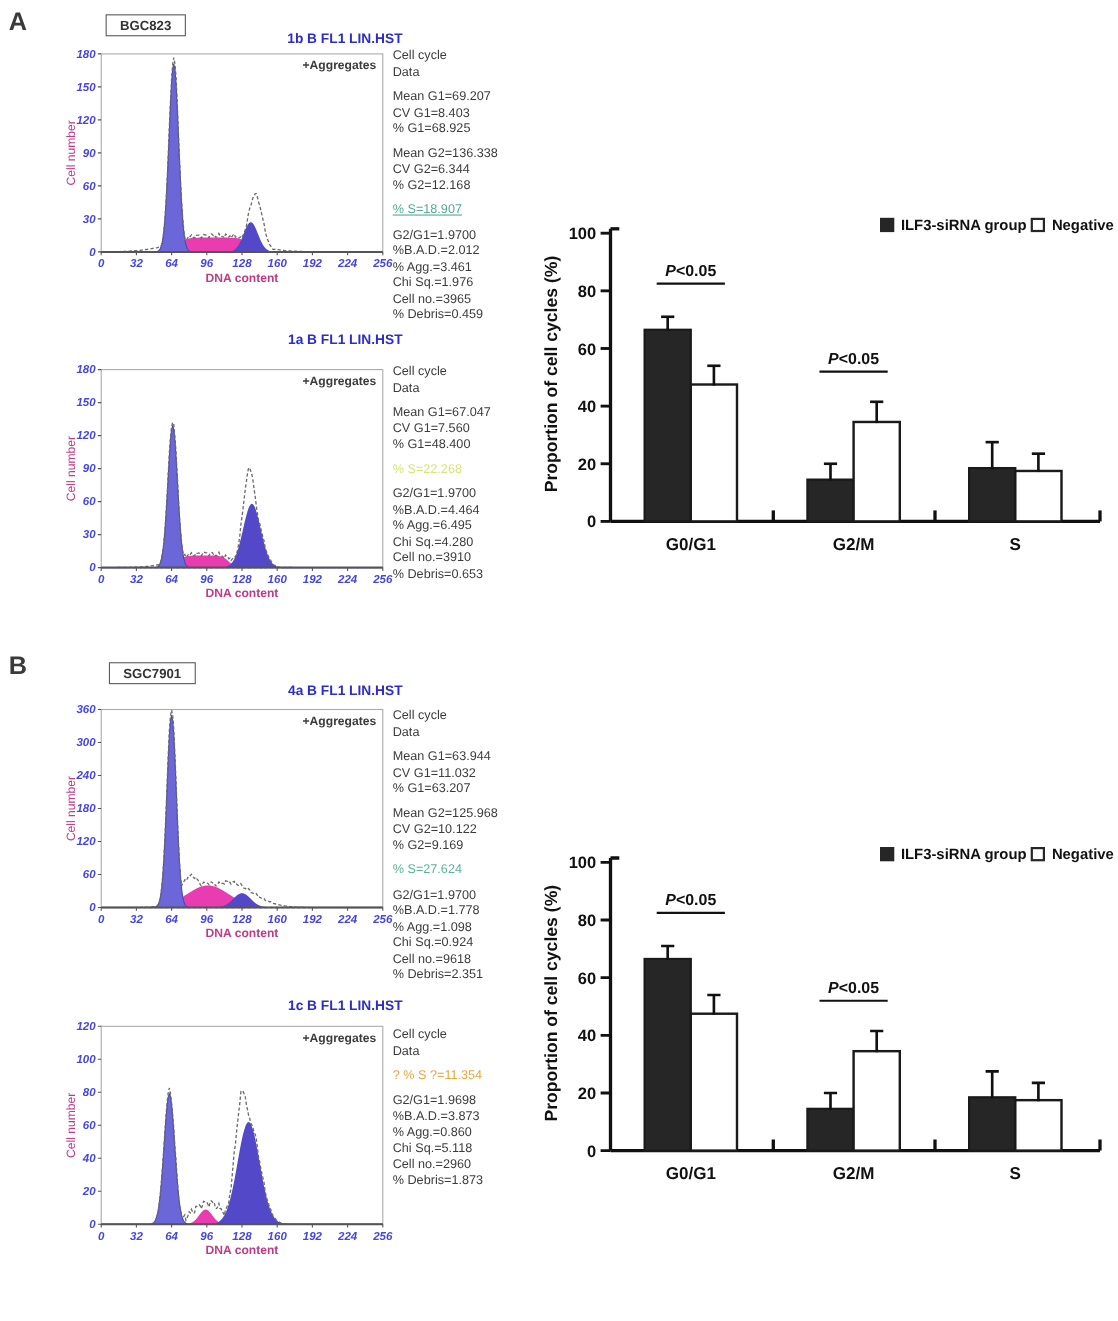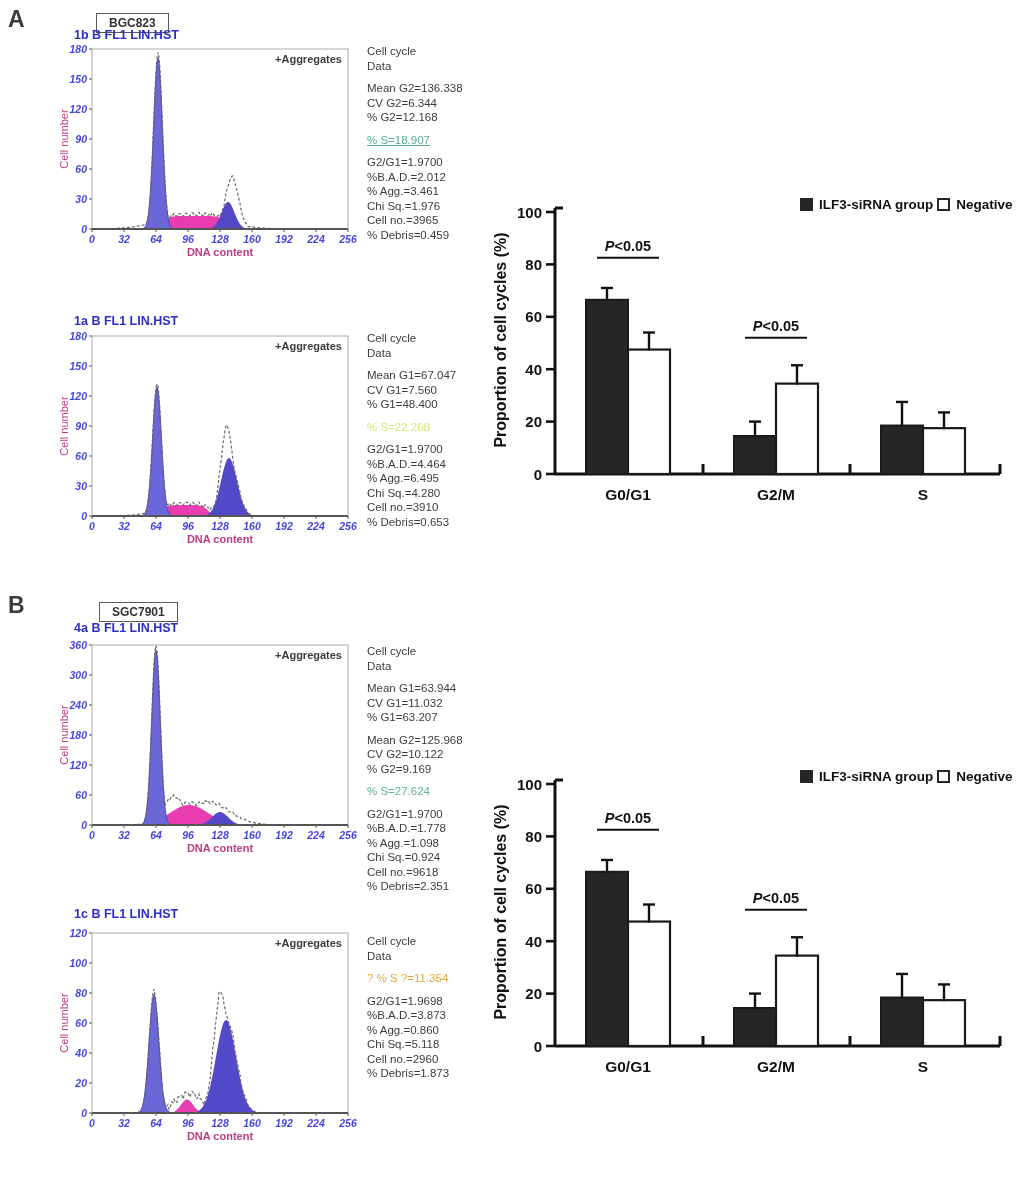--- a/index.html
+++ b/index.html
@@ -2,25 +2,25 @@
 <html><head>
 <meta charset="utf-8">
 <style>
   html,body{margin:0;padding:0;background:#fff;}
   .page{position:relative;width:1016px;height:1201px;background:#fff;overflow:hidden;
         font-family:"Liberation Sans",sans-serif;}
   .abs{position:absolute;}
   .panel-letter{font-size:23px;color:#3a3a3a;font-weight:600;}
   .cell-line-badge{border:1.6px solid #5a5a5a;padding:2px 12px;font-size:12px;font-weight:bold;
         color:#333;background:#fff;display:inline-block;}
-  .hist-title{width:310px;text-align:left;padding-left:18px;box-sizing:border-box;
+  .hist-title{width:310px;text-align:right;padding-left:18px;box-sizing:border-box;
         color:#2d2dc8;font-weight:bold;font-size:12.5px;}
   .stats{width:150px;font-size:11.5px;color:#3c3c3c;line-height:14.5px;}
   .stat-group{margin:0 0 8px 0;}
-  .stat-line{white-space:nowrap;margin-left:10px;}
+  .stat-line{white-space:nowrap;}
   .legend{display:flex;flex-direction:row;gap:4px;justify-content:flex-end;}
   .legend-row{display:flex;align-items:center;gap:6px;height:16px;}
   .legend-sq{width:13px;height:13px;background:#262626;flex:0 0 auto;}
   .legend-sq.open{box-sizing:border-box;background:#fff;border:2.6px solid #262626;}
   .legend-label{font-size:13.5px;font-weight:bold;color:#111;white-space:nowrap;}
   svg text{font-family:"Liberation Sans",sans-serif;}
 </style>
 </head>
 <body>
 
@@ -73,38 +73,43 @@
       <text x="286" y="22" text-anchor="end" font-size="11" font-weight="bold" fill="#3c3c3c">+Aggregates</text>
       <text x="164" y="215" text-anchor="middle" font-size="11" font-weight="bold" fill="#bb3d85">DNA content</text>
       <text x="12" y="98" transform="rotate(-90 12 98)" text-anchor="middle" font-size="11" fill="#bb3d85">Cell number</text>
     </svg>
   <div class="abs stats" id="stats-0" style="left:357px;top:44px">
       <div class="stat-group">
         <div class="stat-line">Cell cycle</div>
         <div class="stat-line">Data</div>
       </div>
       <div class="stat-group">
+        <div class="stat-line">Mean G1=69.207</div>
+        <div class="stat-line">CV G1=8.403</div>
+        <div class="stat-line">% G1=68.925</div>
+      </div>
+      <div class="stat-group">
         <div class="stat-line">Mean G2=136.338</div>
         <div class="stat-line">CV G2=6.344</div>
         <div class="stat-line">% G2=12.168</div>
       </div>
       <div class="stat-group">
         <div class="stat-line" style="color: rgb(85, 171, 147); text-decoration: underline;">% S=18.907</div>
       </div>
       <div class="stat-group" style="margin-top: 6px;">
         <div class="stat-line">G2/G1=1.9700</div>
         <div class="stat-line">%B.A.D.=2.012</div>
         <div class="stat-line">% Agg.=3.461</div>
         <div class="stat-line">Chi Sq.=1.976</div>
         <div class="stat-line">Cell no.=3965</div>
         <div class="stat-line">% Debris=0.459</div>
       </div>
     </div>
 
-  <div class="abs hist-title" style="left:56px;top:314px">1a B FL1 LIN.HST</div>
+  <div class="abs hist-title" style="left:56px;top:302px">1a B FL1 LIN.HST</div>
   <svg class="abs" id="histA2" style="left:56px;top:328px" width="310" height="226">
       <rect x="36" y="8" width="256" height="180" fill="none" stroke="#ababab" stroke-width="1"></rect>
       <path d="M36.0,188.0L36.0,188.0L37.0,188.0L38.0,188.0L39.0,188.0L40.0,188.0L41.0,188.0L42.0,188.0L43.0,188.0L44.0,188.0L45.0,188.0L46.0,188.0L47.0,188.0L48.0,188.0L49.0,188.0L50.0,188.0L51.0,187.9L52.0,187.9L53.0,187.9L54.0,187.9L55.0,187.9L56.0,187.9L57.0,187.9L58.0,187.9L59.0,187.9L60.0,187.8L61.0,187.8L62.0,187.8L63.0,187.8L64.0,187.7L65.0,187.7L66.0,187.7L67.0,187.6L68.0,187.6L69.0,187.5L70.0,187.5L71.0,187.4L72.0,187.4L73.0,187.3L74.0,187.2L75.0,187.1L76.0,187.1L77.0,187.0L78.0,186.9L79.0,186.8L80.0,186.6L81.0,186.5L82.0,186.4L83.0,186.2L84.0,186.1L85.0,185.9L86.0,185.8L87.0,185.6L88.0,185.4L89.0,185.2L90.0,182.9L91.0,179.0L92.0,173.1L93.0,164.7L94.0,152.8L95.0,137.9L96.0,120.3L97.0,101.5L98.0,82.8L99.0,69.2L100.0,59.6L101.0,55.9L102.0,58.1L103.0,69.0L104.0,82.3L105.0,101.1L106.0,120.9L107.0,140.0L108.0,152.4L109.0,164.4L110.0,172.3L111.0,176.9L112.0,176.0L113.0,178.7L114.0,177.6L115.0,176.4L116.0,175.0L117.0,175.9L118.0,174.5L119.0,176.0L120.0,177.3L121.0,177.3L122.0,174.7L123.0,175.0L124.0,174.9L125.0,174.7L126.0,175.5L127.0,177.2L128.0,175.8L129.0,173.8L130.0,174.1L131.0,174.6L132.0,174.6L133.0,175.7L134.0,177.2L135.0,175.1L136.0,174.0L137.0,174.4L138.0,175.7L139.0,175.2L140.0,177.4L141.0,177.2L142.0,176.0L143.0,174.1L144.0,176.4L145.0,176.5L146.0,177.8L147.0,178.4L148.0,179.6L149.0,176.6L150.0,177.3L151.0,178.2L152.0,180.0L153.0,179.4L154.0,181.6L155.0,180.3L156.0,179.4L157.0,177.9L158.0,178.5L159.0,175.3L160.0,172.2L161.0,166.3L162.0,159.2L163.0,148.8L164.0,141.6L165.0,133.9L166.0,125.4L167.0,116.3L168.0,109.6L169.0,102.3L170.0,97.4L171.0,97.3L172.0,100.4L173.0,103.6L174.0,109.0L175.0,116.5L176.0,123.5L177.0,131.8L178.0,138.7L179.0,144.4L180.0,147.6L181.0,152.1L182.0,156.2L183.0,160.0L184.0,163.6L185.0,169.2L186.0,172.7L187.0,175.5L188.0,177.5L189.0,180.0L190.0,181.2L191.0,183.1L192.0,184.6L193.0,185.7L194.0,186.0L195.0,186.7L196.0,187.0L197.0,187.3L198.0,187.5L199.0,187.8L200.0,187.8L201.0,187.8L202.0,187.8L203.0,187.9L204.0,187.9L205.0,187.9L206.0,187.9L207.0,187.9L208.0,187.9L209.0,187.9L210.0,187.9L211.0,187.9L212.0,188.0L213.0,188.0L214.0,188.0L215.0,188.0L216.0,188.0L217.0,188.0L218.0,188.0L219.0,188.0L220.0,188.0L221.0,188.0L222.0,188.0L223.0,188.0L224.0,188.0L225.0,188.0L226.0,188.0L227.0,188.0L228.0,188.0L229.0,188.0L230.0,188.0L231.0,188.0L232.0,188.0L233.0,188.0L234.0,188.0L235.0,188.0L236.0,188.0L237.0,188.0L238.0,188.0L239.0,188.0L240.0,188.0L241.0,188.0L242.0,188.0L243.0,188.0L244.0,188.0L245.0,188.0L246.0,188.0L247.0,188.0L248.0,188.0L249.0,188.0L250.0,188.0L251.0,188.0L252.0,188.0L253.0,188.0L254.0,188.0L255.0,188.0L256.0,188.0L257.0,188.0L258.0,188.0L259.0,188.0L260.0,188.0L261.0,188.0L262.0,188.0L263.0,188.0L264.0,188.0L265.0,188.0L266.0,188.0L267.0,188.0L268.0,188.0L269.0,188.0L270.0,188.0L271.0,188.0L272.0,188.0L273.0,188.0L274.0,188.0L275.0,188.0L276.0,188.0L277.0,188.0L278.0,188.0L279.0,188.0L280.0,188.0L281.0,188.0L282.0,188.0L283.0,188.0L284.0,188.0L285.0,188.0L286.0,188.0L287.0,188.0L288.0,188.0L289.0,188.0L290.0,188.0L291.0,188.0L292.0,188.0L292.0,188.0Z" fill="#ffffff" stroke="none"></path>
       <path d="M36.0,188.0L36.0,188.0L37.0,188.0L38.0,188.0L39.0,188.0L40.0,188.0L41.0,188.0L42.0,188.0L43.0,188.0L44.0,188.0L45.0,188.0L46.0,188.0L47.0,188.0L48.0,188.0L49.0,188.0L50.0,188.0L51.0,188.0L52.0,188.0L53.0,188.0L54.0,188.0L55.0,188.0L56.0,188.0L57.0,188.0L58.0,188.0L59.0,188.0L60.0,188.0L61.0,188.0L62.0,188.0L63.0,188.0L64.0,188.0L65.0,188.0L66.0,188.0L67.0,188.0L68.0,188.0L69.0,188.0L70.0,188.0L71.0,188.0L72.0,188.0L73.0,188.0L74.0,188.0L75.0,188.0L76.0,188.0L77.0,188.0L78.0,188.0L79.0,188.0L80.0,188.0L81.0,188.0L82.0,188.0L83.0,188.0L84.0,188.0L85.0,188.0L86.0,188.0L87.0,188.0L88.0,188.0L89.0,188.0L90.0,187.9L91.0,187.9L92.0,187.9L93.0,187.9L94.0,187.8L95.0,187.7L96.0,187.6L97.0,187.5L98.0,187.3L99.0,187.0L100.0,186.7L101.0,186.3L102.0,185.7L103.0,185.0L104.0,184.3L105.0,183.4L106.0,182.5L107.0,181.6L108.0,180.7L109.0,180.0L110.0,179.3L111.0,178.7L112.0,178.3L113.0,178.0L114.0,177.7L115.0,177.5L116.0,177.4L117.0,177.3L118.0,177.2L119.0,177.1L120.0,177.1L121.0,177.1L122.0,177.1L123.0,177.0L124.0,177.0L125.0,177.0L126.0,177.0L127.0,177.0L128.0,177.0L129.0,177.0L130.0,177.0L131.0,177.0L132.0,177.0L133.0,177.0L134.0,177.0L135.0,177.0L136.0,177.1L137.0,177.1L138.0,177.1L139.0,177.1L140.0,177.2L141.0,177.3L142.0,177.4L143.0,177.5L144.0,177.7L145.0,178.0L146.0,178.3L147.0,178.7L148.0,179.3L149.0,180.0L150.0,180.7L151.0,181.6L152.0,182.5L153.0,183.4L154.0,184.3L155.0,185.0L156.0,185.7L157.0,186.3L158.0,186.7L159.0,187.0L160.0,187.3L161.0,187.5L162.0,187.6L163.0,187.7L164.0,187.8L165.0,187.9L166.0,187.9L167.0,187.9L168.0,187.9L169.0,188.0L170.0,188.0L171.0,188.0L172.0,188.0L173.0,188.0L174.0,188.0L175.0,188.0L176.0,188.0L177.0,188.0L178.0,188.0L179.0,188.0L180.0,188.0L181.0,188.0L182.0,188.0L183.0,188.0L184.0,188.0L185.0,188.0L186.0,188.0L187.0,188.0L188.0,188.0L189.0,188.0L190.0,188.0L191.0,188.0L192.0,188.0L193.0,188.0L194.0,188.0L195.0,188.0L196.0,188.0L197.0,188.0L198.0,188.0L199.0,188.0L200.0,188.0L201.0,188.0L202.0,188.0L203.0,188.0L204.0,188.0L205.0,188.0L206.0,188.0L207.0,188.0L208.0,188.0L209.0,188.0L210.0,188.0L211.0,188.0L212.0,188.0L213.0,188.0L214.0,188.0L215.0,188.0L216.0,188.0L217.0,188.0L218.0,188.0L219.0,188.0L220.0,188.0L221.0,188.0L222.0,188.0L223.0,188.0L224.0,188.0L225.0,188.0L226.0,188.0L227.0,188.0L228.0,188.0L229.0,188.0L230.0,188.0L231.0,188.0L232.0,188.0L233.0,188.0L234.0,188.0L235.0,188.0L236.0,188.0L237.0,188.0L238.0,188.0L239.0,188.0L240.0,188.0L241.0,188.0L242.0,188.0L243.0,188.0L244.0,188.0L245.0,188.0L246.0,188.0L247.0,188.0L248.0,188.0L249.0,188.0L250.0,188.0L251.0,188.0L252.0,188.0L253.0,188.0L254.0,188.0L255.0,188.0L256.0,188.0L257.0,188.0L258.0,188.0L259.0,188.0L260.0,188.0L261.0,188.0L262.0,188.0L263.0,188.0L264.0,188.0L265.0,188.0L266.0,188.0L267.0,188.0L268.0,188.0L269.0,188.0L270.0,188.0L271.0,188.0L272.0,188.0L273.0,188.0L274.0,188.0L275.0,188.0L276.0,188.0L277.0,188.0L278.0,188.0L279.0,188.0L280.0,188.0L281.0,188.0L282.0,188.0L283.0,188.0L284.0,188.0L285.0,188.0L286.0,188.0L287.0,188.0L288.0,188.0L289.0,188.0L290.0,188.0L291.0,188.0L292.0,188.0L292.0,188.0Z" fill="#e93cb0" stroke="none"></path>
       <path d="M36.0,188.0L36.0,188.0L37.0,188.0L38.0,188.0L39.0,188.0L40.0,188.0L41.0,188.0L42.0,188.0L43.0,188.0L44.0,188.0L45.0,188.0L46.0,188.0L47.0,188.0L48.0,188.0L49.0,188.0L50.0,188.0L51.0,188.0L52.0,188.0L53.0,188.0L54.0,188.0L55.0,188.0L56.0,188.0L57.0,188.0L58.0,188.0L59.0,188.0L60.0,188.0L61.0,188.0L62.0,188.0L63.0,188.0L64.0,188.0L65.0,188.0L66.0,188.0L67.0,188.0L68.0,188.0L69.0,188.0L70.0,188.0L71.0,188.0L72.0,188.0L73.0,188.0L74.0,188.0L75.0,188.0L76.0,188.0L77.0,188.0L78.0,188.0L79.0,188.0L80.0,188.0L81.0,188.0L82.0,188.0L83.0,188.0L84.0,188.0L85.0,188.0L86.0,188.0L87.0,188.0L88.0,188.0L89.0,188.0L90.0,188.0L91.0,188.0L92.0,188.0L93.0,188.0L94.0,188.0L95.0,188.0L96.0,188.0L97.0,188.0L98.0,188.0L99.0,188.0L100.0,188.0L101.0,188.0L102.0,188.0L103.0,188.0L104.0,188.0L105.0,188.0L106.0,188.0L107.0,188.0L108.0,188.0L109.0,188.0L110.0,188.0L111.0,188.0L112.0,188.0L113.0,188.0L114.0,188.0L115.0,188.0L116.0,188.0L117.0,188.0L118.0,188.0L119.0,188.0L120.0,188.0L121.0,188.0L122.0,188.0L123.0,188.0L124.0,188.0L125.0,188.0L126.0,188.0L127.0,188.0L128.0,188.0L129.0,188.0L130.0,188.0L131.0,188.0L132.0,188.0L133.0,188.0L134.0,188.0L135.0,188.0L136.0,188.0L137.0,188.0L138.0,188.0L139.0,188.0L140.0,188.0L141.0,188.0L142.0,188.0L143.0,187.9L144.0,187.9L145.0,187.9L146.0,187.8L147.0,187.7L148.0,187.6L149.0,187.4L150.0,187.1L151.0,186.7L152.0,186.2L153.0,185.5L154.0,184.5L155.0,183.4L156.0,181.9L157.0,180.2L158.0,178.0L159.0,175.5L160.0,172.5L161.0,169.2L162.0,165.5L163.0,161.4L164.0,157.2L165.0,152.8L166.0,148.4L167.0,144.2L168.0,140.3L169.0,136.8L170.0,133.9L171.0,131.8L172.0,130.5L173.0,130.0L174.0,130.5L175.0,131.8L176.0,133.9L177.0,136.8L178.0,140.3L179.0,144.2L180.0,148.4L181.0,152.8L182.0,157.2L183.0,161.4L184.0,165.5L185.0,169.2L186.0,172.5L187.0,175.5L188.0,178.0L189.0,180.2L190.0,181.9L191.0,183.4L192.0,184.5L193.0,185.5L194.0,186.2L195.0,186.7L196.0,187.1L197.0,187.4L198.0,187.6L199.0,187.7L200.0,187.8L201.0,187.9L202.0,187.9L203.0,187.9L204.0,188.0L205.0,188.0L206.0,188.0L207.0,188.0L208.0,188.0L209.0,188.0L210.0,188.0L211.0,188.0L212.0,188.0L213.0,188.0L214.0,188.0L215.0,188.0L216.0,188.0L217.0,188.0L218.0,188.0L219.0,188.0L220.0,188.0L221.0,188.0L222.0,188.0L223.0,188.0L224.0,188.0L225.0,188.0L226.0,188.0L227.0,188.0L228.0,188.0L229.0,188.0L230.0,188.0L231.0,188.0L232.0,188.0L233.0,188.0L234.0,188.0L235.0,188.0L236.0,188.0L237.0,188.0L238.0,188.0L239.0,188.0L240.0,188.0L241.0,188.0L242.0,188.0L243.0,188.0L244.0,188.0L245.0,188.0L246.0,188.0L247.0,188.0L248.0,188.0L249.0,188.0L250.0,188.0L251.0,188.0L252.0,188.0L253.0,188.0L254.0,188.0L255.0,188.0L256.0,188.0L257.0,188.0L258.0,188.0L259.0,188.0L260.0,188.0L261.0,188.0L262.0,188.0L263.0,188.0L264.0,188.0L265.0,188.0L266.0,188.0L267.0,188.0L268.0,188.0L269.0,188.0L270.0,188.0L271.0,188.0L272.0,188.0L273.0,188.0L274.0,188.0L275.0,188.0L276.0,188.0L277.0,188.0L278.0,188.0L279.0,188.0L280.0,188.0L281.0,188.0L282.0,188.0L283.0,188.0L284.0,188.0L285.0,188.0L286.0,188.0L287.0,188.0L288.0,188.0L289.0,188.0L290.0,188.0L291.0,188.0L292.0,188.0L292.0,188.0Z" fill="#5348c8" stroke="none"></path>
       <path d="M36.0,188.0L36.0,188.0L37.0,188.0L38.0,188.0L39.0,188.0L40.0,188.0L41.0,188.0L42.0,188.0L43.0,188.0L44.0,188.0L45.0,188.0L46.0,188.0L47.0,188.0L48.0,188.0L49.0,188.0L50.0,188.0L51.0,188.0L52.0,188.0L53.0,188.0L54.0,188.0L55.0,188.0L56.0,188.0L57.0,188.0L58.0,188.0L59.0,188.0L60.0,188.0L61.0,188.0L62.0,188.0L63.0,188.0L64.0,188.0L65.0,188.0L66.0,188.0L67.0,188.0L68.0,188.0L69.0,188.0L70.0,188.0L71.0,188.0L72.0,188.0L73.0,188.0L74.0,188.0L75.0,188.0L76.0,188.0L77.0,188.0L78.0,188.0L79.0,188.0L80.0,188.0L81.0,188.0L82.0,188.0L83.0,188.0L84.0,187.9L85.0,187.9L86.0,187.7L87.0,187.4L88.0,186.7L89.0,185.4L90.0,183.1L91.0,179.4L92.0,173.6L93.0,165.1L94.0,153.7L95.0,139.3L96.0,122.4L97.0,104.3L98.0,86.9L99.0,72.2L100.0,62.4L101.0,59.0L102.0,62.4L103.0,72.2L104.0,86.9L105.0,104.3L106.0,122.4L107.0,139.3L108.0,153.7L109.0,165.1L110.0,173.6L111.0,179.4L112.0,183.1L113.0,185.4L114.0,186.7L115.0,187.4L116.0,187.7L117.0,187.9L118.0,187.9L119.0,188.0L120.0,188.0L121.0,188.0L122.0,188.0L123.0,188.0L124.0,188.0L125.0,188.0L126.0,188.0L127.0,188.0L128.0,188.0L129.0,188.0L130.0,188.0L131.0,188.0L132.0,188.0L133.0,188.0L134.0,188.0L135.0,188.0L136.0,188.0L137.0,188.0L138.0,188.0L139.0,188.0L140.0,188.0L141.0,188.0L142.0,188.0L143.0,188.0L144.0,188.0L145.0,188.0L146.0,188.0L147.0,188.0L148.0,188.0L149.0,188.0L150.0,188.0L151.0,188.0L152.0,188.0L153.0,188.0L154.0,188.0L155.0,188.0L156.0,188.0L157.0,188.0L158.0,188.0L159.0,188.0L160.0,188.0L161.0,188.0L162.0,188.0L163.0,188.0L164.0,188.0L165.0,188.0L166.0,188.0L167.0,188.0L168.0,188.0L169.0,188.0L170.0,188.0L171.0,188.0L172.0,188.0L173.0,188.0L174.0,188.0L175.0,188.0L176.0,188.0L177.0,188.0L178.0,188.0L179.0,188.0L180.0,188.0L181.0,188.0L182.0,188.0L183.0,188.0L184.0,188.0L185.0,188.0L186.0,188.0L187.0,188.0L188.0,188.0L189.0,188.0L190.0,188.0L191.0,188.0L192.0,188.0L193.0,188.0L194.0,188.0L195.0,188.0L196.0,188.0L197.0,188.0L198.0,188.0L199.0,188.0L200.0,188.0L201.0,188.0L202.0,188.0L203.0,188.0L204.0,188.0L205.0,188.0L206.0,188.0L207.0,188.0L208.0,188.0L209.0,188.0L210.0,188.0L211.0,188.0L212.0,188.0L213.0,188.0L214.0,188.0L215.0,188.0L216.0,188.0L217.0,188.0L218.0,188.0L219.0,188.0L220.0,188.0L221.0,188.0L222.0,188.0L223.0,188.0L224.0,188.0L225.0,188.0L226.0,188.0L227.0,188.0L228.0,188.0L229.0,188.0L230.0,188.0L231.0,188.0L232.0,188.0L233.0,188.0L234.0,188.0L235.0,188.0L236.0,188.0L237.0,188.0L238.0,188.0L239.0,188.0L240.0,188.0L241.0,188.0L242.0,188.0L243.0,188.0L244.0,188.0L245.0,188.0L246.0,188.0L247.0,188.0L248.0,188.0L249.0,188.0L250.0,188.0L251.0,188.0L252.0,188.0L253.0,188.0L254.0,188.0L255.0,188.0L256.0,188.0L257.0,188.0L258.0,188.0L259.0,188.0L260.0,188.0L261.0,188.0L262.0,188.0L263.0,188.0L264.0,188.0L265.0,188.0L266.0,188.0L267.0,188.0L268.0,188.0L269.0,188.0L270.0,188.0L271.0,188.0L272.0,188.0L273.0,188.0L274.0,188.0L275.0,188.0L276.0,188.0L277.0,188.0L278.0,188.0L279.0,188.0L280.0,188.0L281.0,188.0L282.0,188.0L283.0,188.0L284.0,188.0L285.0,188.0L286.0,188.0L287.0,188.0L288.0,188.0L289.0,188.0L290.0,188.0L291.0,188.0L292.0,188.0L292.0,188.0Z" fill="#6b67d8" stroke="#4a47b8" stroke-width="1"></path>
       <path d="M36.0,188.0L36.0,188.0L37.0,188.0L38.0,188.0L39.0,188.0L40.0,188.0L41.0,188.0L42.0,188.0L43.0,188.0L44.0,188.0L45.0,188.0L46.0,188.0L47.0,188.0L48.0,188.0L49.0,188.0L50.0,188.0L51.0,187.9L52.0,187.9L53.0,187.9L54.0,187.9L55.0,187.9L56.0,187.9L57.0,187.9L58.0,187.9L59.0,187.9L60.0,187.8L61.0,187.8L62.0,187.8L63.0,187.8L64.0,187.7L65.0,187.7L66.0,187.7L67.0,187.6L68.0,187.6L69.0,187.5L70.0,187.5L71.0,187.4L72.0,187.4L73.0,187.3L74.0,187.2L75.0,187.1L76.0,187.1L77.0,187.0L78.0,186.9L79.0,186.8L80.0,186.6L81.0,186.5L82.0,186.4L83.0,186.2L84.0,186.1L85.0,185.9L86.0,185.8L87.0,185.6L88.0,185.4L89.0,185.2L90.0,182.9L91.0,179.0L92.0,173.1L93.0,164.7L94.0,152.8L95.0,137.9L96.0,120.3L97.0,101.5L98.0,82.8L99.0,69.2L100.0,59.6L101.0,55.9L102.0,58.1L103.0,69.0L104.0,82.3L105.0,101.1L106.0,120.9L107.0,140.0L108.0,152.4L109.0,164.4L110.0,172.3L111.0,176.9L112.0,176.0L113.0,178.7L114.0,177.6L115.0,176.4L116.0,175.0L117.0,175.9L118.0,174.5L119.0,176.0L120.0,177.3L121.0,177.3L122.0,174.7L123.0,175.0L124.0,174.9L125.0,174.7L126.0,175.5L127.0,177.2L128.0,175.8L129.0,173.8L130.0,174.1L131.0,174.6L132.0,174.6L133.0,175.7L134.0,177.2L135.0,175.1L136.0,174.0L137.0,174.4L138.0,175.7L139.0,175.2L140.0,177.4L141.0,177.2L142.0,176.0L143.0,174.1L144.0,176.4L145.0,176.5L146.0,177.8L147.0,178.4L148.0,179.6L149.0,176.6L150.0,177.3L151.0,178.2L152.0,180.0L153.0,179.4L154.0,181.6L155.0,180.3L156.0,179.4L157.0,177.9L158.0,178.5L159.0,175.3L160.0,172.2L161.0,166.3L162.0,159.2L163.0,148.8L164.0,141.6L165.0,133.9L166.0,125.4L167.0,116.3L168.0,109.6L169.0,102.3L170.0,97.4L171.0,97.3L172.0,100.4L173.0,103.6L174.0,109.0L175.0,116.5L176.0,123.5L177.0,131.8L178.0,138.7L179.0,144.4L180.0,147.6L181.0,152.1L182.0,156.2L183.0,160.0L184.0,163.6L185.0,169.2L186.0,172.7L187.0,175.5L188.0,177.5L189.0,180.0L190.0,181.2L191.0,183.1L192.0,184.6L193.0,185.7L194.0,186.0L195.0,186.7L196.0,187.0L197.0,187.3L198.0,187.5L199.0,187.8L200.0,187.8L201.0,187.8L202.0,187.8L203.0,187.9L204.0,187.9L205.0,187.9L206.0,187.9L207.0,187.9L208.0,187.9L209.0,187.9L210.0,187.9L211.0,187.9L212.0,188.0L213.0,188.0L214.0,188.0L215.0,188.0L216.0,188.0L217.0,188.0L218.0,188.0L219.0,188.0L220.0,188.0L221.0,188.0L222.0,188.0L223.0,188.0L224.0,188.0L225.0,188.0L226.0,188.0L227.0,188.0L228.0,188.0L229.0,188.0L230.0,188.0L231.0,188.0L232.0,188.0L233.0,188.0L234.0,188.0L235.0,188.0L236.0,188.0L237.0,188.0L238.0,188.0L239.0,188.0L240.0,188.0L241.0,188.0L242.0,188.0L243.0,188.0L244.0,188.0L245.0,188.0L246.0,188.0L247.0,188.0L248.0,188.0L249.0,188.0L250.0,188.0L251.0,188.0L252.0,188.0L253.0,188.0L254.0,188.0L255.0,188.0L256.0,188.0L257.0,188.0L258.0,188.0L259.0,188.0L260.0,188.0L261.0,188.0L262.0,188.0L263.0,188.0L264.0,188.0L265.0,188.0L266.0,188.0L267.0,188.0L268.0,188.0L269.0,188.0L270.0,188.0L271.0,188.0L272.0,188.0L273.0,188.0L274.0,188.0L275.0,188.0L276.0,188.0L277.0,188.0L278.0,188.0L279.0,188.0L280.0,188.0L281.0,188.0L282.0,188.0L283.0,188.0L284.0,188.0L285.0,188.0L286.0,188.0L287.0,188.0L288.0,188.0L289.0,188.0L290.0,188.0L291.0,188.0L292.0,188.0L292.0,188.0Z" fill="none" stroke="#6b6b6b" stroke-width="1.2" stroke-dasharray="3 2"></path>
       <line x1="36" y1="188" x2="292" y2="188" stroke="#555" stroke-width="1.8"></line>
       <line x1="36" y1="188" x2="36" y2="191" stroke="#555" stroke-width="1"></line>
       <text x="36" y="202" text-anchor="middle" font-size="10.5" font-style="italic" font-weight="bold" fill="#4646e0">0</text>

